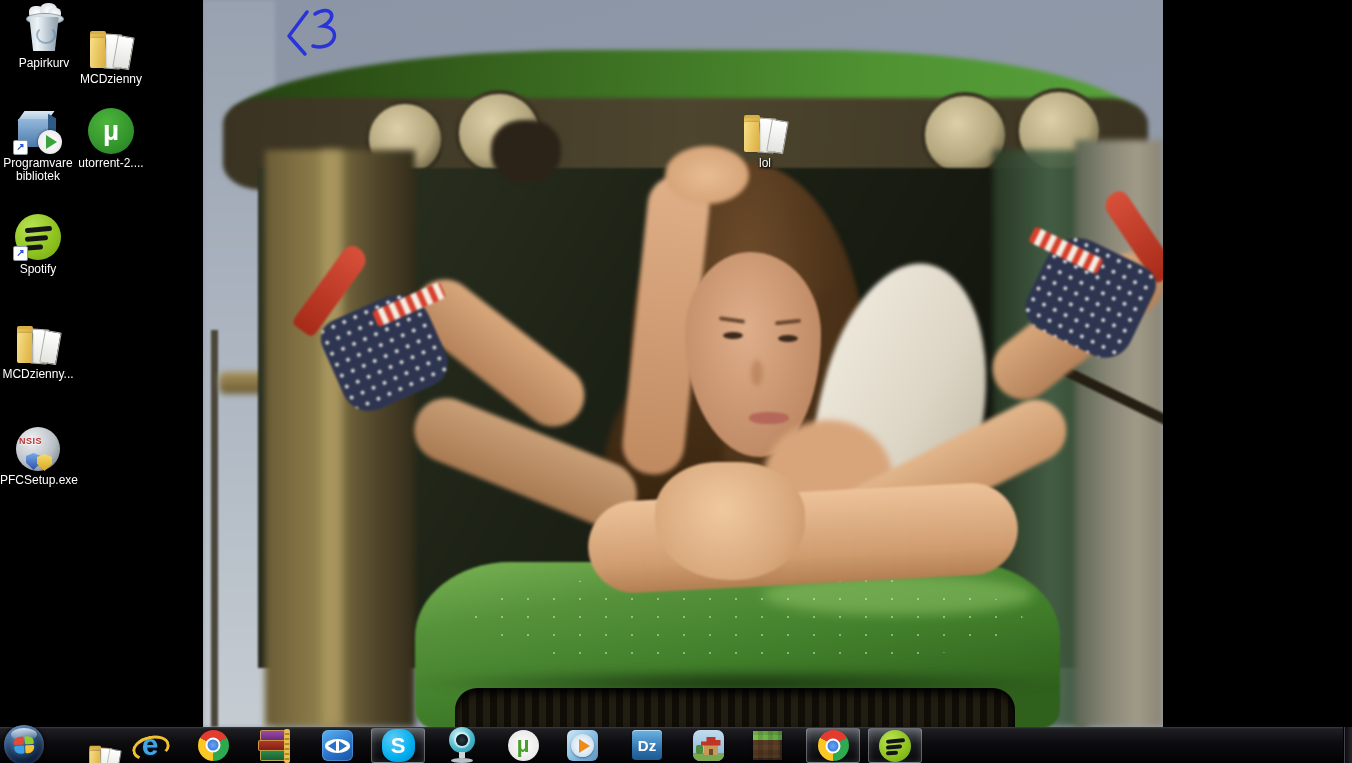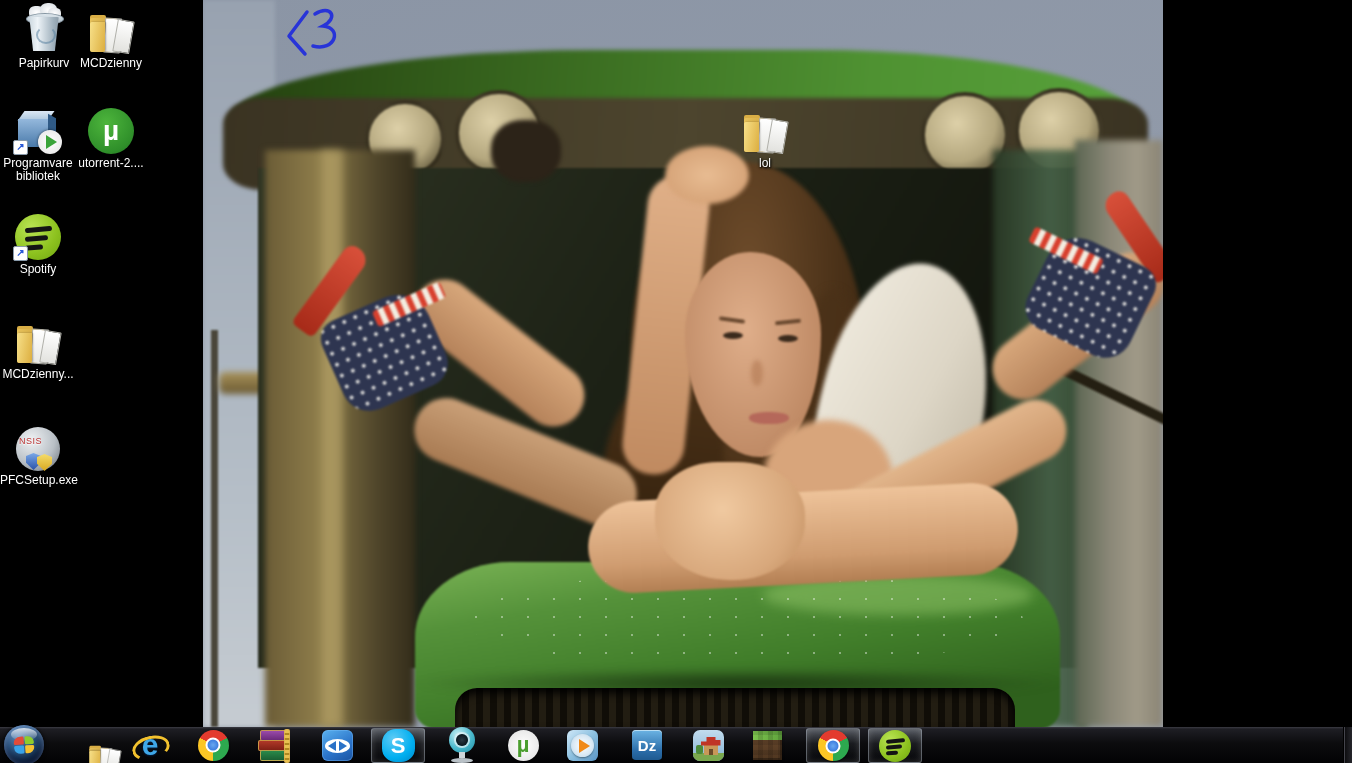--- a/index.html
+++ b/index.html
@@ -149,21 +149,21 @@
   .spot{position:relative;width:46px;height:46px;border-radius:50%;
     background:radial-gradient(circle at 35% 30%,#b9e353,#8cc11e 60%,#6ea512);}
   .spot b{position:absolute;left:10px;background:#141414;border-radius:4px;display:block;}
   .spot .s1{top:13px;width:27px;height:5px;transform:rotate(-5deg);}
   .spot .s2{top:22px;width:23px;height:5px;transform:rotate(-5deg);}
   .spot .s3{top:31px;width:18px;height:5px;transform:rotate(-5deg);}
   
   .nsis{position:relative;width:44px;height:44px;border-radius:50%;
     background:radial-gradient(circle at 35% 30%,#f0f2f4,#b9c0c6 55%,#7d858d 85%,#5a6168);}
   .nsis .txt{position:absolute;left:0;right:15px;top:9px;text-align:center;color:#b33;
-    font-size:9px;font-weight:normal;letter-spacing:.5px;text-shadow:0 1px 1px #fff;}
+    font-size:9px;font-weight:bold;letter-spacing:.5px;text-shadow:0 1px 1px #fff;}
   .shield{position:absolute;width:15px;height:17px;
     clip-path:polygon(50% 0,100% 18%,100% 58%,50% 100%,0 58%,0 18%);}
   .sh-blue{left:10px;bottom:1px;background:linear-gradient(#7aa8e8,#2a52a8);}
   .sh-gold{left:21px;bottom:0;background:linear-gradient(#f5dc6a,#d8a820);}
 
   
   #taskbar{position:absolute;left:0;top:727px;width:1352px;height:36px;
     background:linear-gradient(#3c3c44 0,#1e1e24 2px,#0c0c0e 45%,#020204 100%);}
   .tb{position:absolute;top:0;width:54px;height:36px;display:flex;align-items:center;justify-content:center;cursor:pointer;}
   .tb.active{top:1px;height:33px;width:52px;border:1px solid rgba(190,200,210,.45);border-radius:3px;
@@ -373,21 +373,21 @@
           <b class="bin-p2"></b>
           <b class="bin-p3"></b>
       <b class="bin-rim"></b>
           <b class="bin-body"></b>
           <b class="bin-arrows"></b>
     </span>
       </div>
     <div class="lbl">Papirkurv</div>
   </div>
 
-  <div class="desk-icon" style="left:73px;top:6px">
+  <div class="desk-icon" style="left:73px;top:22px">
     <div class="ic">
         <span class="folder">
       <b class="f-tab"></b>
           <b class="f-back"></b>
           <b class="f-s1"></b>
           <b class="f-s2"></b>
           <b class="f-front"></b>
     </span>
       </div>
     <div class="lbl">MCDzienny</div>

